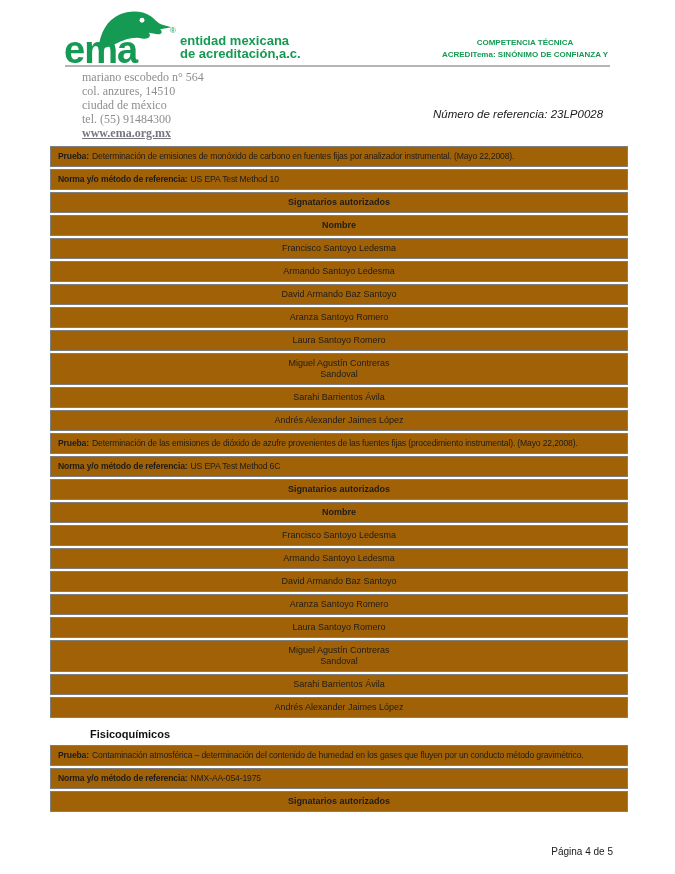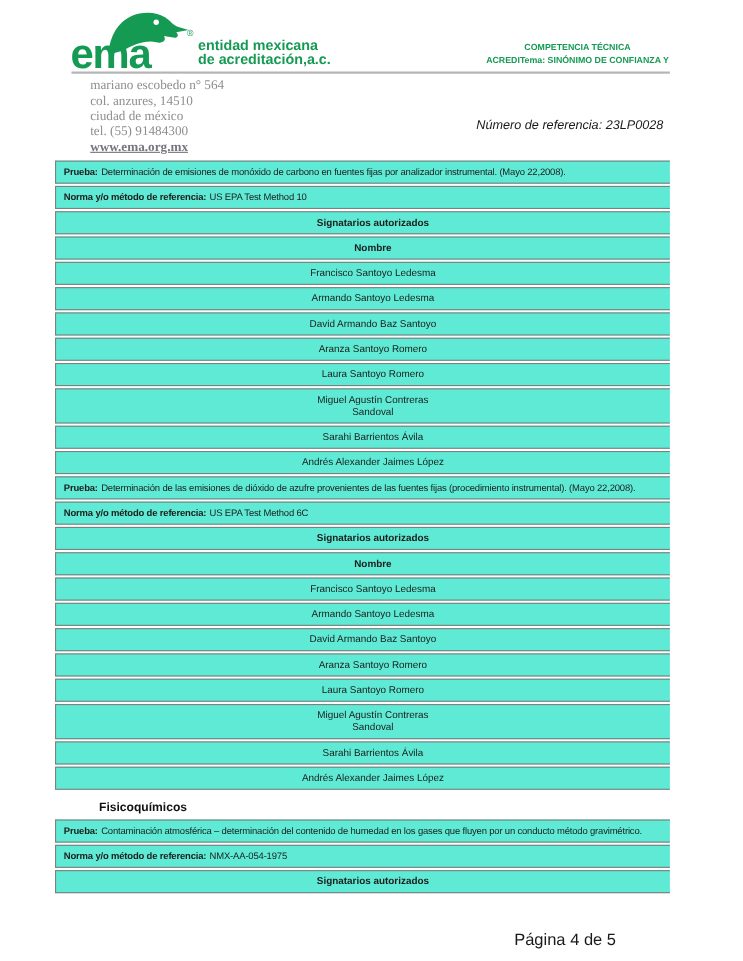--- a/index.html
+++ b/index.html
@@ -4,21 +4,21 @@
 <style>
   :root{
     --brand-green:#159a54;
     --border-gray:#7f7f7f;
     --address-gray:#8e8e8e;
   }
   *{margin:0;padding:0;box-sizing:border-box;}
   html,body{background:#fff;}
   .page{
     position:relative;
-    width:609px;height:874px;
+    width:675px;height:874px;
     background:#fff;
     overflow:hidden;
     font-family:"Liberation Sans",sans-serif;
     color:#1c1c1c;
   }
   
   .logo{position:absolute;left:64px;top:12px;width:114px;height:52px;}
   .ema-text{
     position:absolute;left:0;bottom:-8px;
     font-size:38px;font-weight:bold;letter-spacing:-1px;
@@ -57,21 +57,21 @@
     position:absolute;left:433px;top:108px;
     font-size:11.5px;font-style:italic;color:#1a1a1a;
   }
   
   .content{
     position:absolute;left:50px;top:146px;width:578px;
     display:flex;flex-direction:column;gap:2px;
   }
   .trow{
     border:1px solid var(--border-gray);
-    background:#5eead4;
+    background:#a16207;
     font-size:9px;line-height:11px;
     padding:4px 8px;
     min-height:21px;
     display:flex;align-items:flex-end;
   }
   .trow.left{
     white-space:nowrap;overflow:hidden;
     font-size:8.6px;letter-spacing:-0.15px;
     padding-left:7px;
   }
@@ -79,22 +79,22 @@
     justify-content:center;text-align:center;white-space:pre-line;
   }
   .trow .b{font-weight:bold;margin-right:3px;}
   .trow.bold{font-weight:bold;}
   .section-heading{
     margin:8px 0 3px -4px;
     font-size:11px;font-weight:bold;color:#111;padding-left:44px;
   }
   
   .footer{
-    position:absolute;right:49px;top:846px;
-    font-size:15px;color:#1a1a1a;text-align:right;
+    position:absolute;right:62px;top:846px;
+    font-size:10px;color:#1a1a1a;text-align:right;
   }
 </style>
 </head>
 <body>
 
 <div class="page">
 
   <div class="logo">
     <svg class="eagle" viewBox="0 0 120 60" aria-hidden="true">
       <path d="M8 56 C10 34 20 16 38 8 C52 2 70 2 82 10 C88 14 92 20 98 22 L112 26 L96 29 C100 33 98 37 92 36 L80 34 C84 40 78 44 70 42 C58 39 44 44 32 50 C24 54 14 57 8 56 Z" fill="#159a54"></path>

